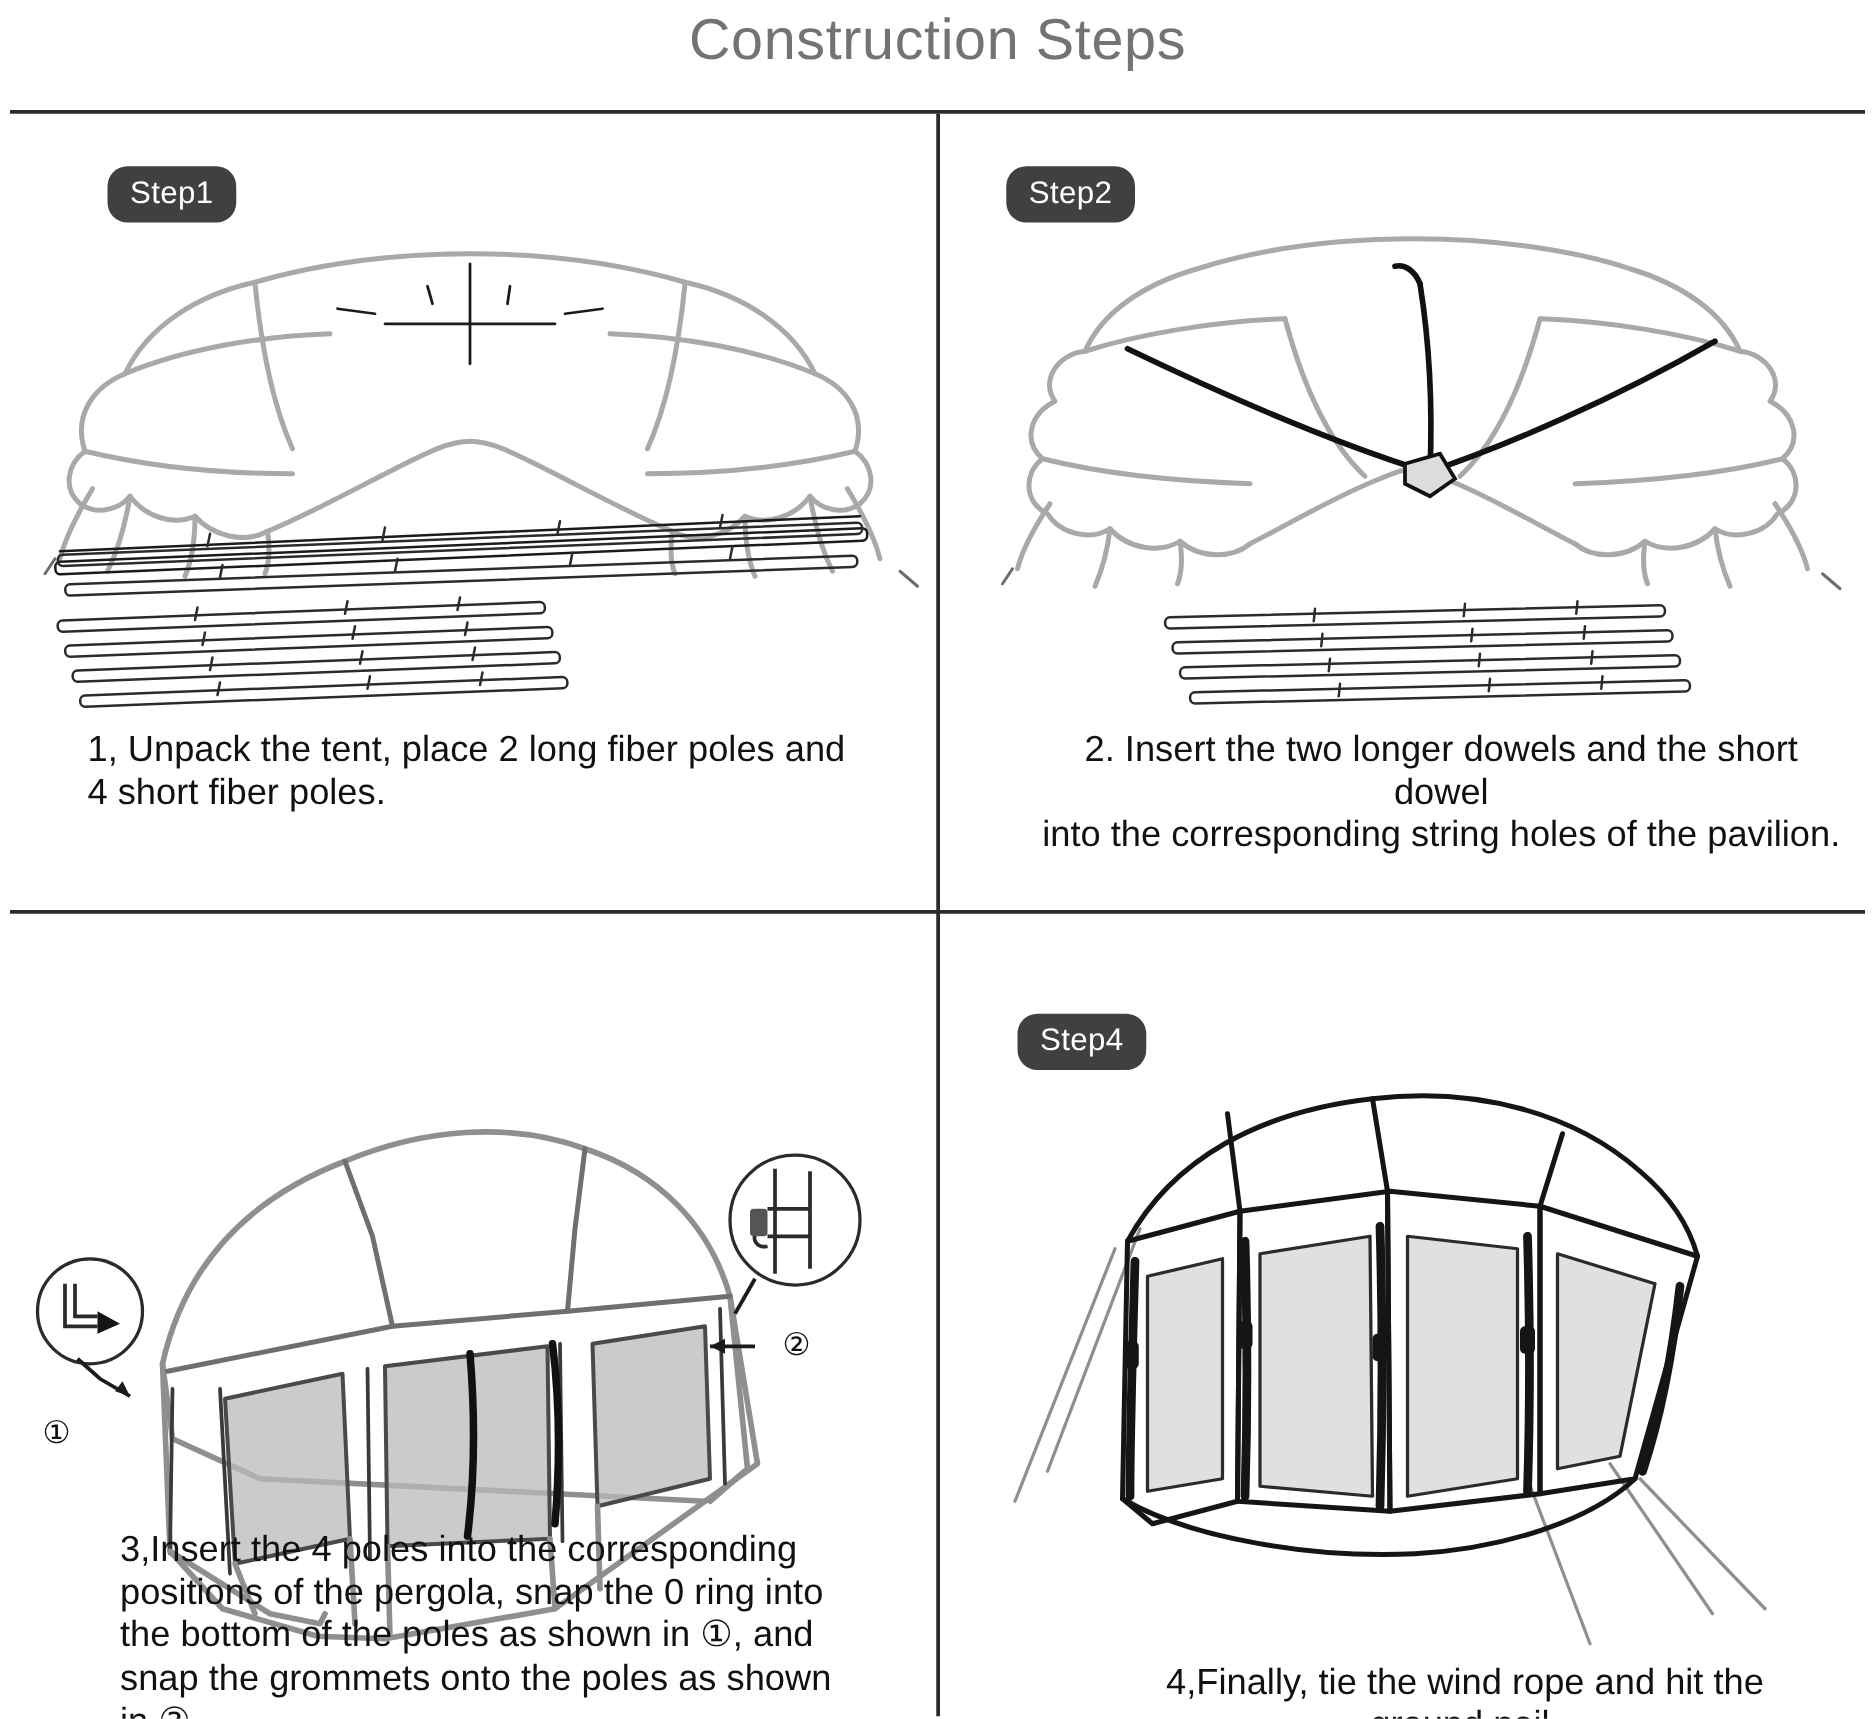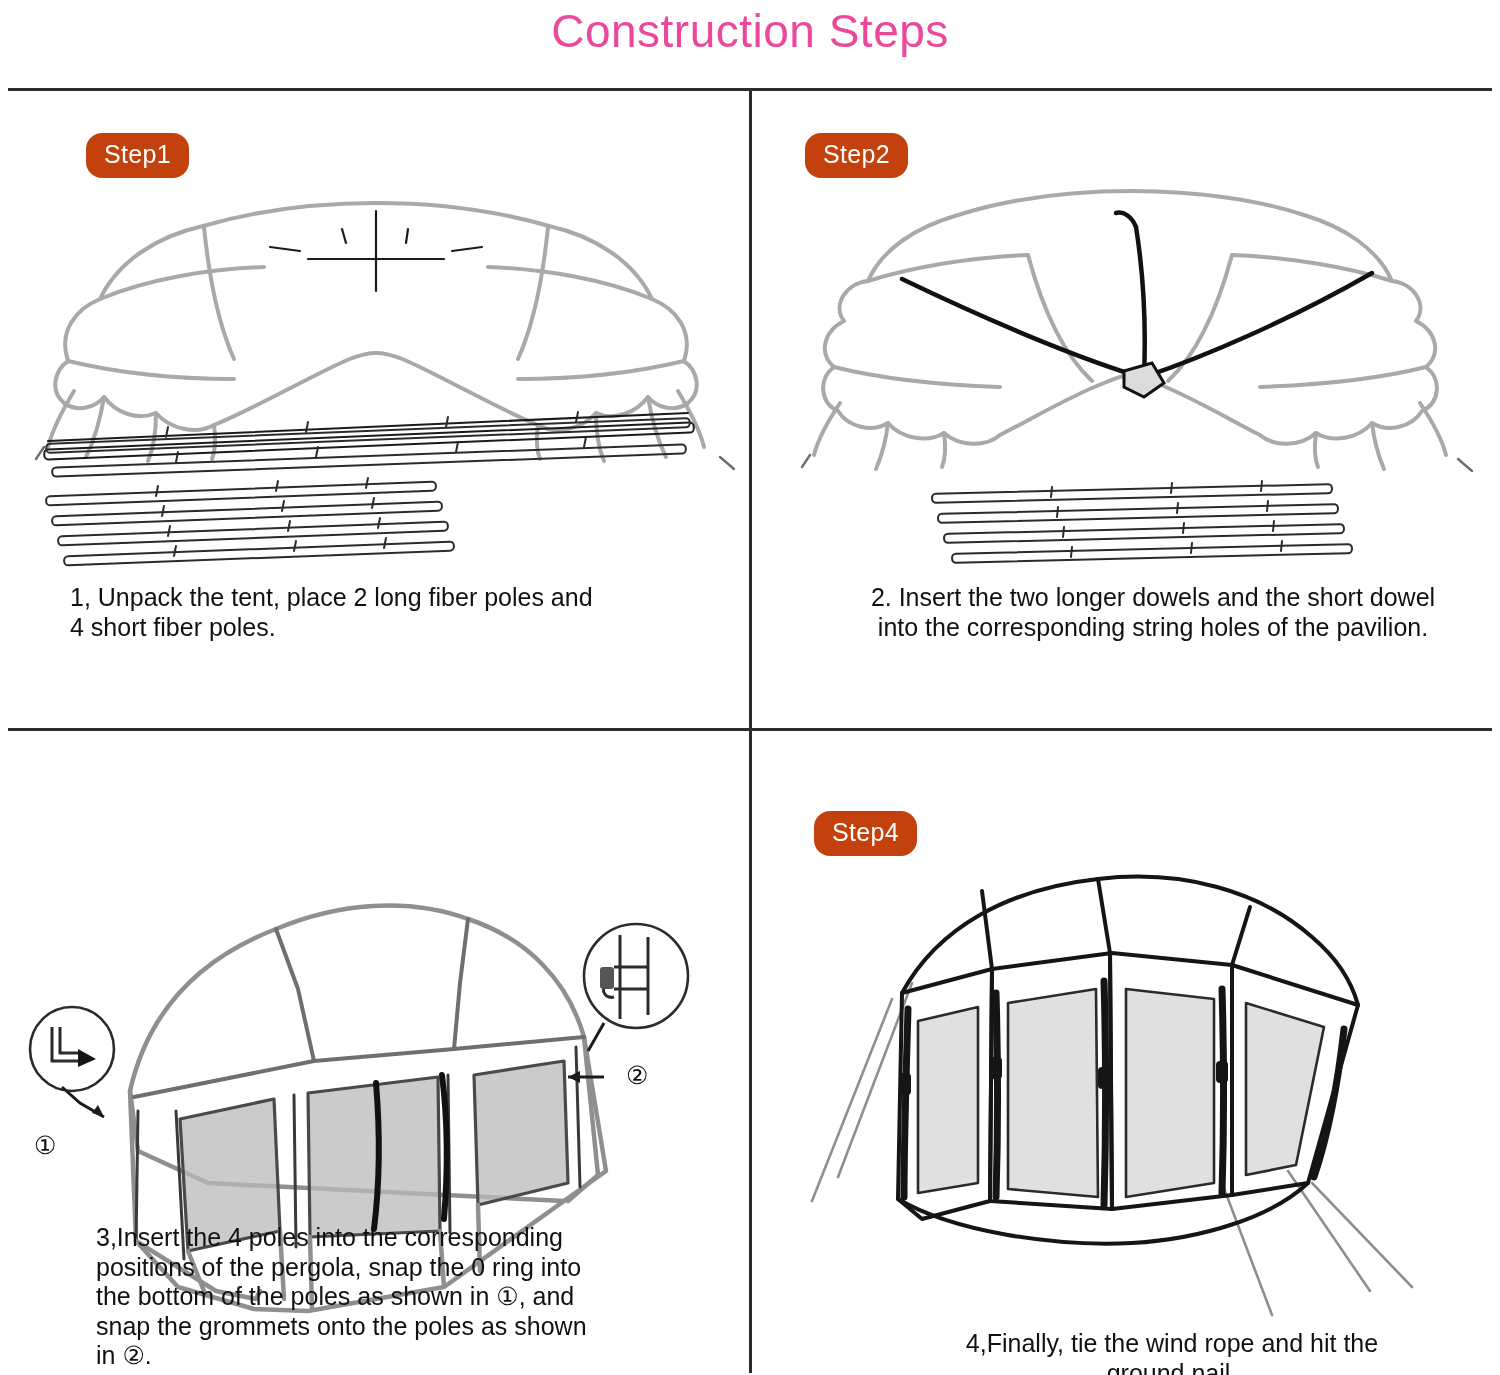--- a/index.html
+++ b/index.html
@@ -19,21 +19,21 @@
     width: 1500px;
     height: 1375px;
     box-sizing: border-box;
   }
   .title {
     text-align: center;
     font-size: 46px;
     font-weight: 400;
     letter-spacing: 0.5px;
     padding-top: 4px;
-    color: #ec4899;
+    color: #737373;
   }
   .grid {
     position: absolute;
     left: 8px;
     top: 88px;
     width: 1484px;
     height: 1282px;
     border-top: 3px solid #2b2b2b;
     box-sizing: border-box;
   }
@@ -57,21 +57,21 @@
     position: absolute;
     box-sizing: border-box;
   }
   .cell-1 { left: 0;     top: 0;    width: 741px; height: 637px; }
   .cell-2 { left: 744px; top: 0;    width: 740px; height: 637px; }
   .cell-3 { left: 0;     top: 640px; width: 741px; height: 642px; }
   .cell-4 { left: 744px; top: 640px; width: 740px; height: 642px; text-align: center; }
 
   .step-badge {
     position: absolute;
-    background: #c2410c;
+    background: #404040;
     color: #ffffff;
     font-size: 25px;
     line-height: 1;
     padding: 9px 18px 11px 18px;
     border-radius: 16px;
     letter-spacing: 0.3px;
   }
   .badge-1 { left: 78px;  top: 42px; }
   .badge-2 { left: 53px;  top: 42px; text-align: center; }
   .badge-4 { left: 62px;  top: 80px; }
@@ -80,21 +80,21 @@
     position: absolute;
     left: 0;
     top: 0;
     width: 100%;
     height: 100%;
     pointer-events: none;
   }
 
   .caption {
     position: absolute;
-    font-size: 25px;
+    font-size: 29px;
     line-height: 1.18;
     color: #111111;
     white-space: pre-line;
   }
   .cap-1 { left: 62px;  top: 492px; width: 640px; }
   .cap-2 { left: 76px;  top: 492px; width: 650px; text-align: center; }
   .cap-3 { left: 88px;  top: 492px; width: 600px; }
   .cap-4 { left: 140px; top: 598px; width: 560px; }
 
   .mark {

